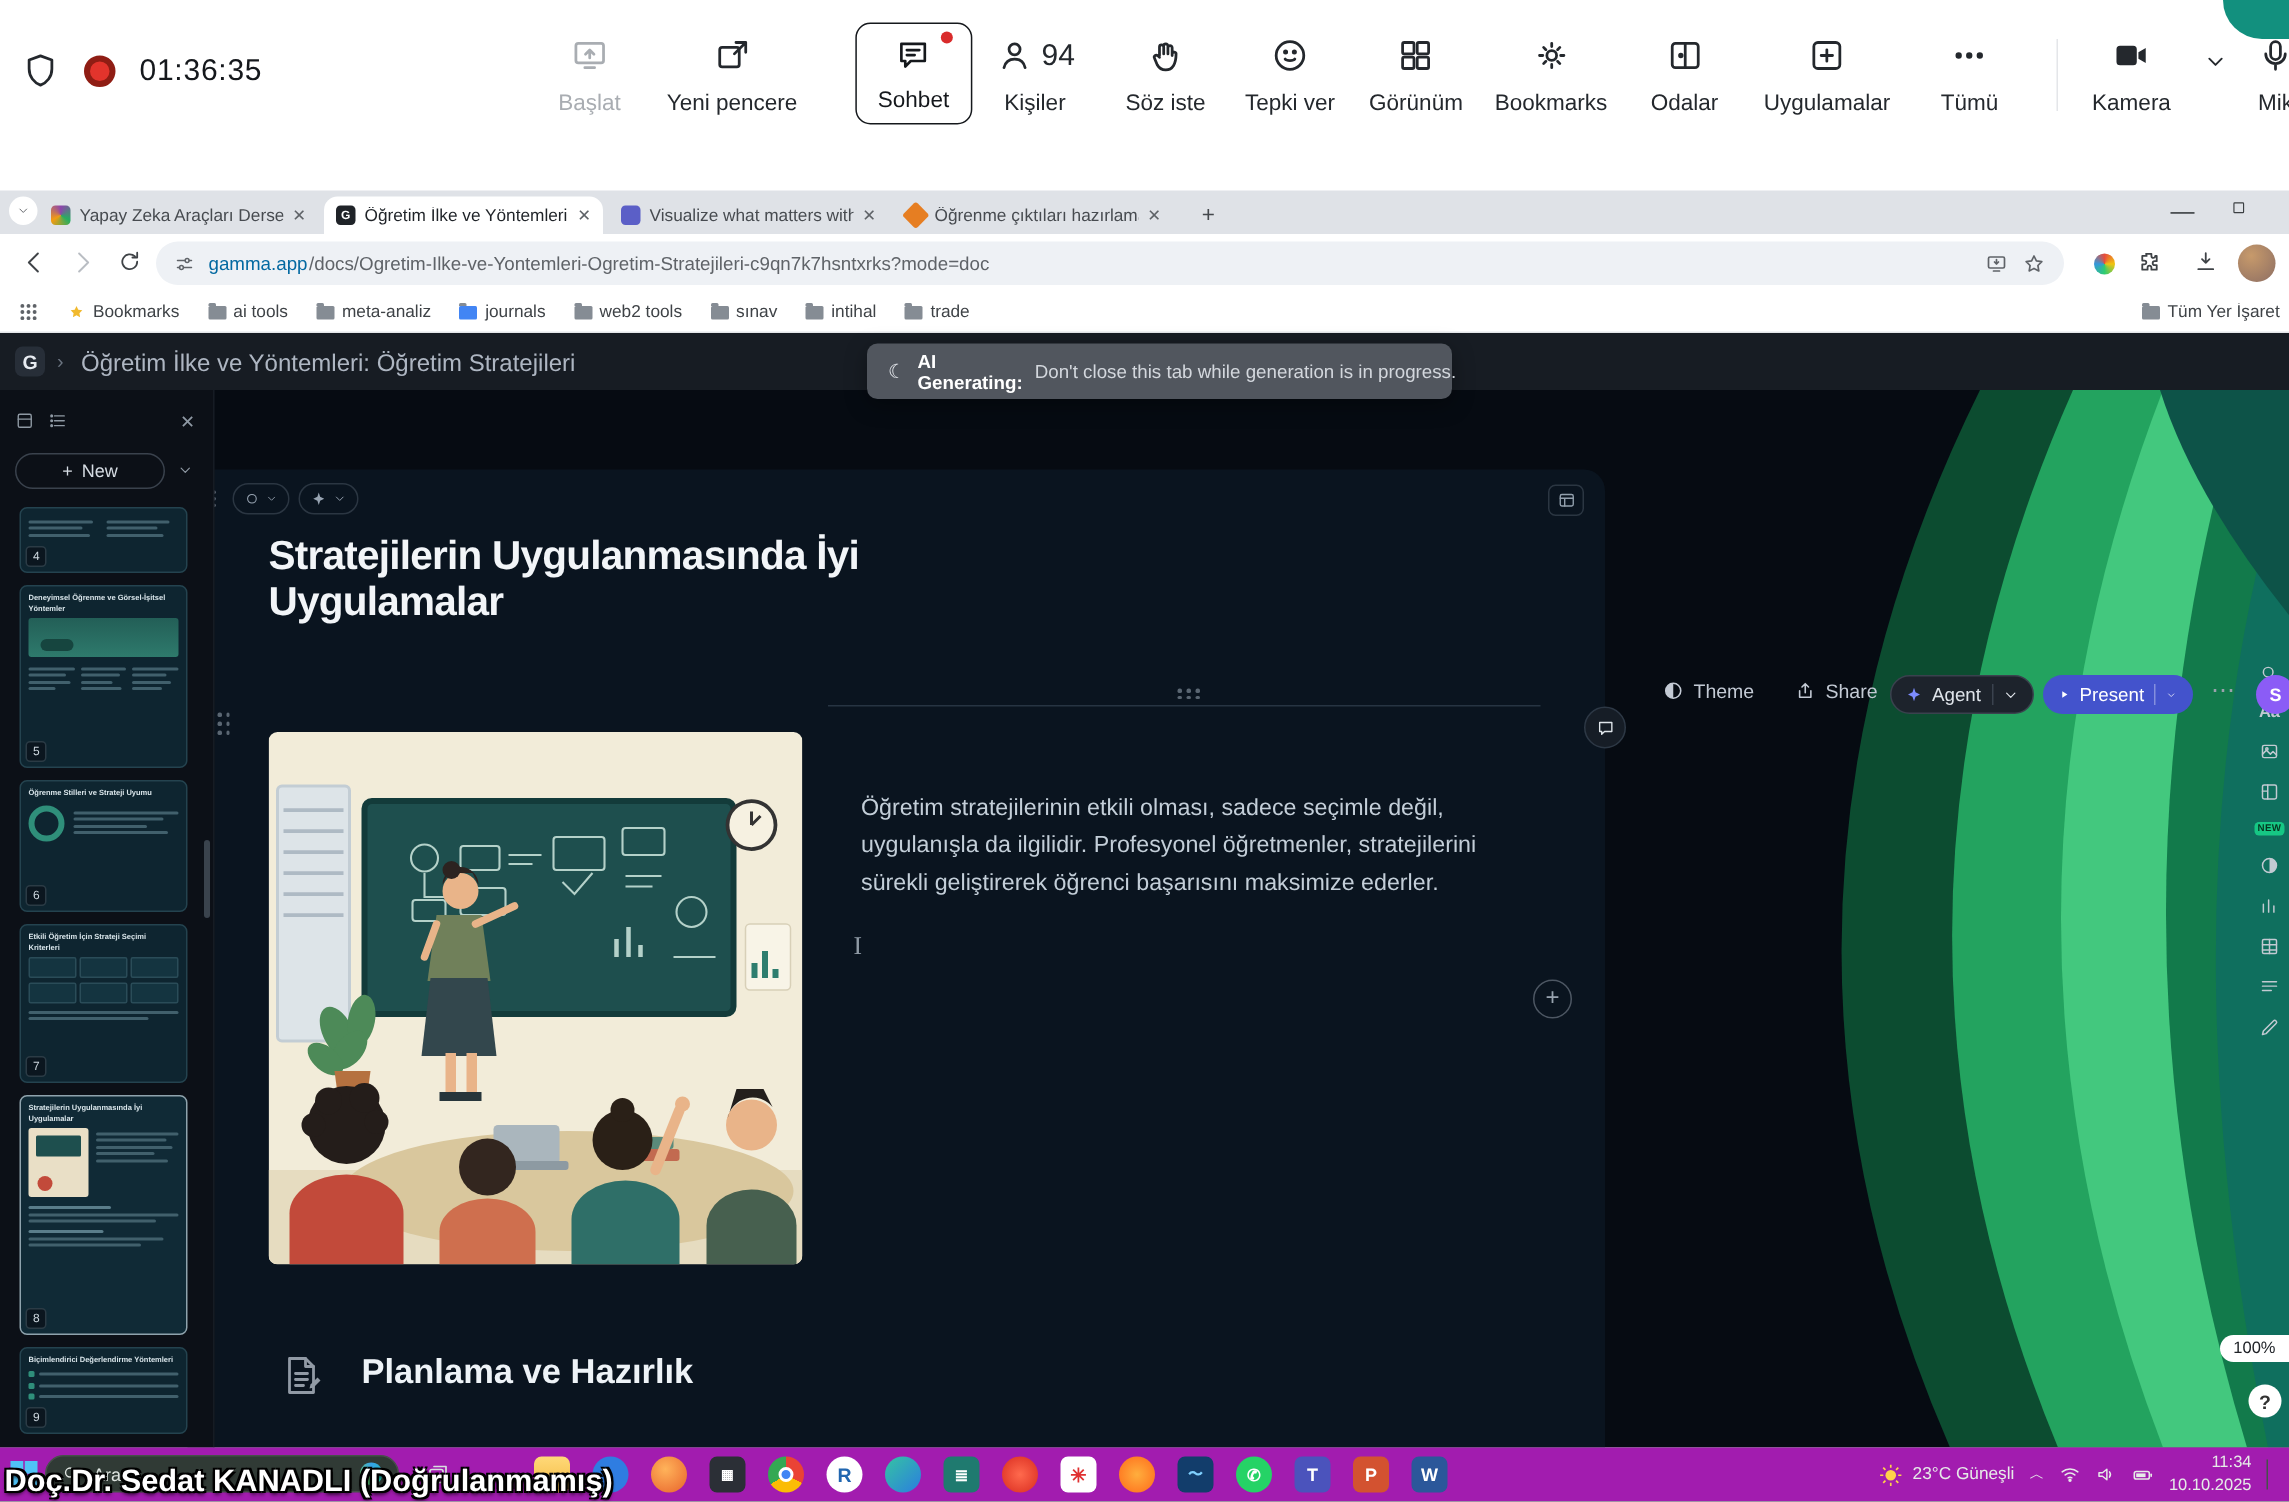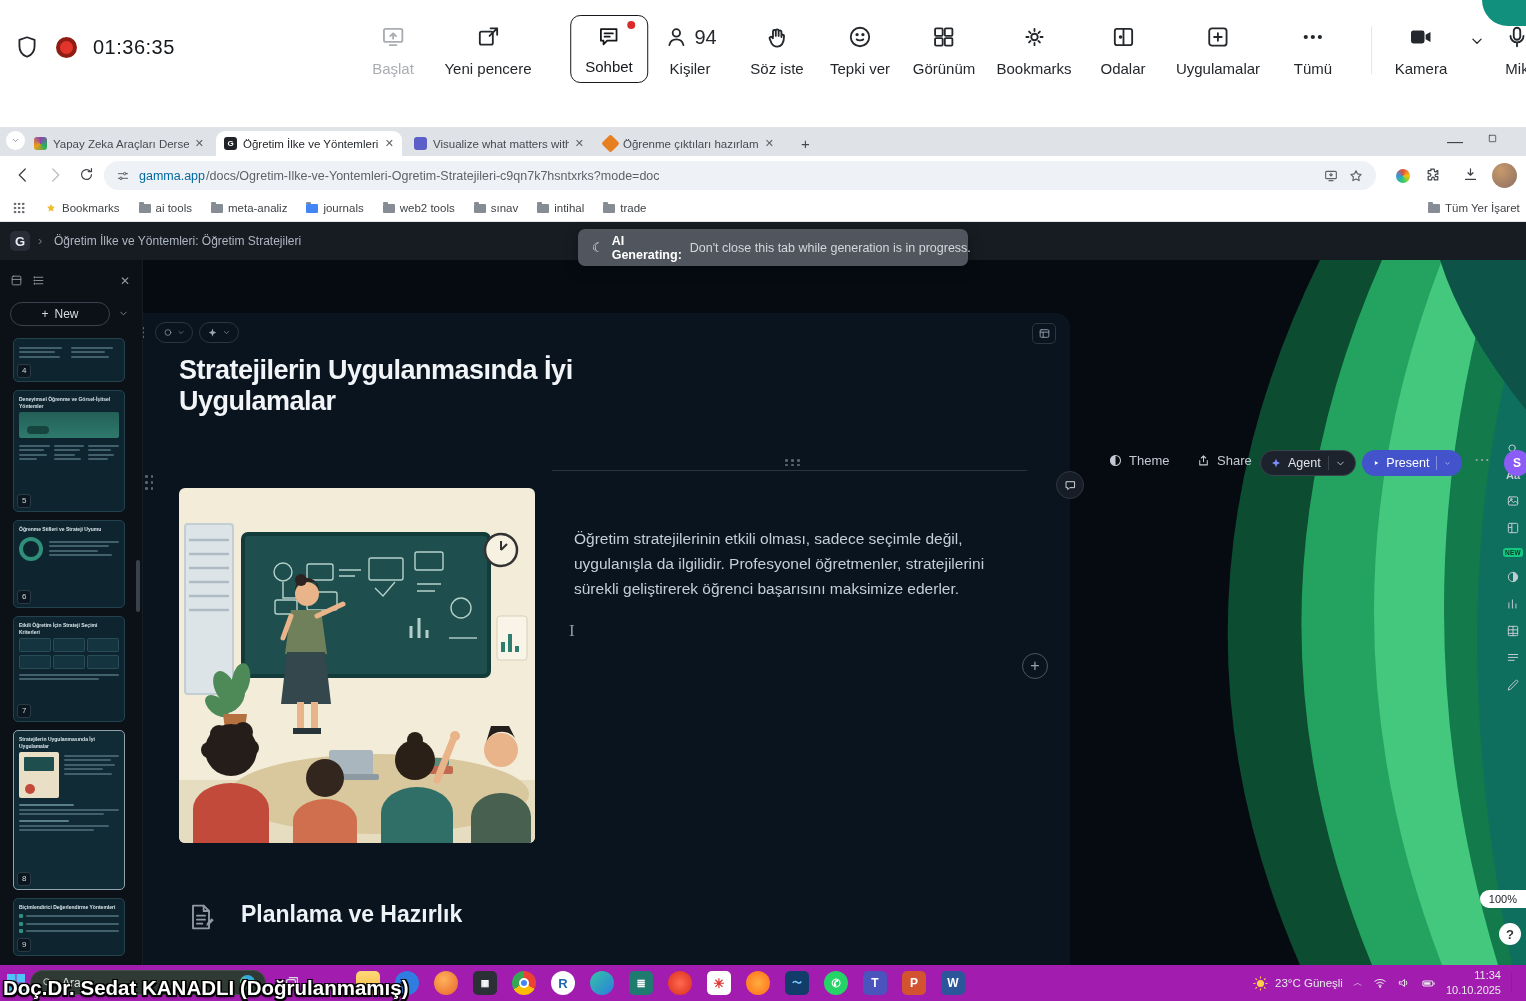--- a/index.html
+++ b/index.html
@@ -41,21 +41,21 @@
   .omni .host{color:#0369a1}.omni .path{color:#5f6368;white-space:nowrap;overflow:hidden;flex:1}
   .bookmarks{position:absolute;top:195px;left:0;width:1526px;height:27px;background:#fff;border-bottom:1px solid #e4e6e9;display:flex;align-items:center;gap:19px;padding-left:12px;font-size:11.5px;color:#3f4347;z-index:20}
   .bm{display:flex;align-items:center;gap:5px;cursor:pointer;white-space:nowrap}
   .folder{width:12px;height:9px;background:#858c94;border-radius:1px;position:relative;flex:none}
   .folder:before{content:"";position:absolute;top:-2px;left:0;width:5px;height:2px;background:#858c94;border-radius:1px 1px 0 0}
   .bm-right{position:absolute;right:6px;display:flex;align-items:center;gap:5px;width:92px;overflow:hidden}
 
   
   .gheader{position:absolute;top:222px;left:0;width:1526px;height:38px;background:#171c23;z-index:20;color:#b7bfca}
   .glogo{position:absolute;left:10px;top:9px;width:20px;height:20px;border-radius:5px;background:#272e38;color:#e8ecf2;font-weight:bold;font-size:13px;display:flex;align-items:center;justify-content:center}
-  .gcrumb{position:absolute;left:54px;top:12px;font-size:12px;color:#aeb6c2;white-space:nowrap}
+  .gcrumb{position:absolute;left:54px;top:12px;font-size:16px;color:#aeb6c2;white-space:nowrap}
   .gchev{position:absolute;left:38px;top:11px;color:#6b7480;font-size:13px}
   .toast{position:absolute;left:578px;top:229px;width:390px;height:37px;background:#51565e;border-radius:7px;box-shadow:0 4px 14px rgba(0,0,0,.35);display:flex;align-items:center;gap:8px;padding:0 14px;z-index:30}
   .toast .moon{color:#e6e9ee;font-size:13px}
   .toast b{color:#fff;font-size:12.5px}
   .toast span{color:#d3d7dd;font-size:12.5px;white-space:nowrap}
   .gbtn{position:absolute;top:231px;display:flex;align-items:center;gap:6px;font-size:13px;color:#c3cad4;cursor:pointer}
   .agent-pill{position:absolute;left:1260px;top:228px;width:96px;height:26px;border:1px solid #3a424e;background:#1d232c;border-radius:14px;display:flex;align-items:center;gap:6px;padding:0 9px;color:#dfe4ea;font-size:12.5px;cursor:pointer}
   .present{position:absolute;left:1362px;top:228px;width:100px;height:26px;border-radius:14px;background:#4353cc;display:flex;align-items:center;gap:7px;padding:0 11px;color:#fff;font-size:12.5px;cursor:pointer}
   .gdots{position:absolute;left:1474px;top:228px;color:#9aa2ac;font-size:16px;cursor:pointer}
   .gavatar{position:absolute;left:1504px;top:228px;width:26px;height:26px;border-radius:50%;background:#8b5cf6;color:#fff;font-size:12px;font-weight:bold;display:flex;align-items:center;justify-content:center}

